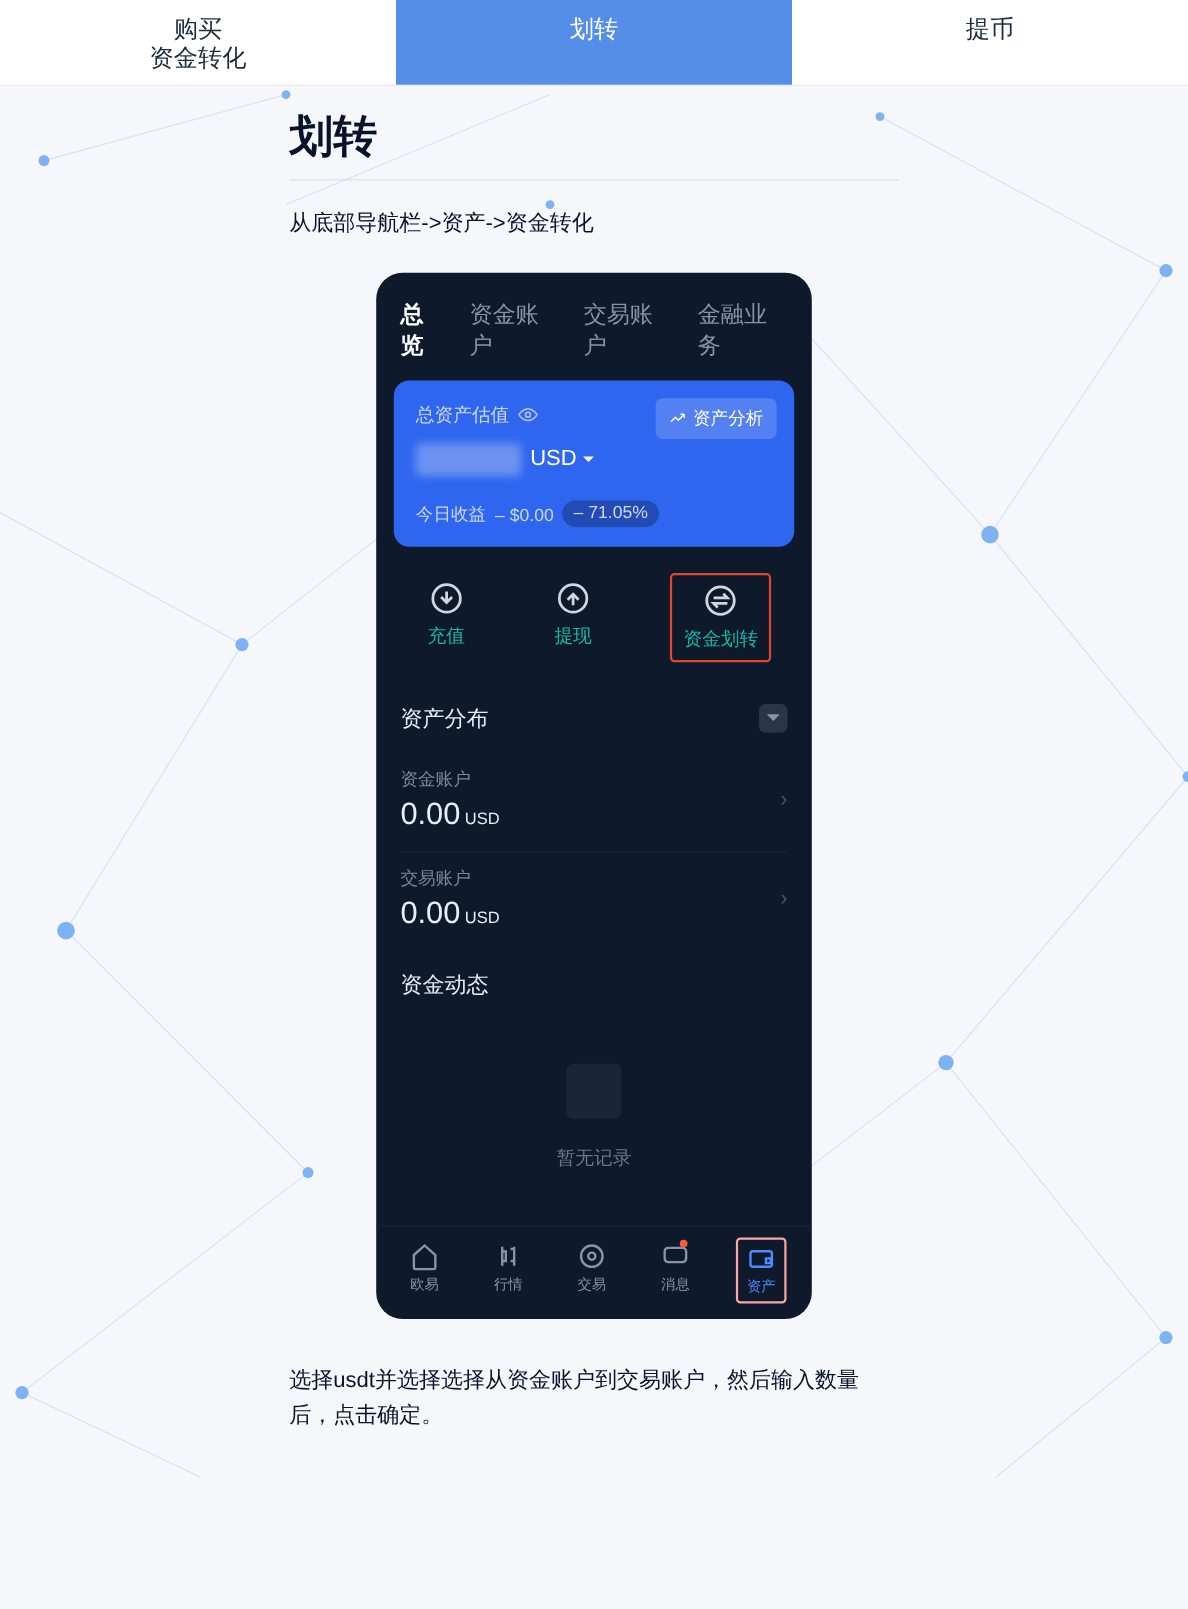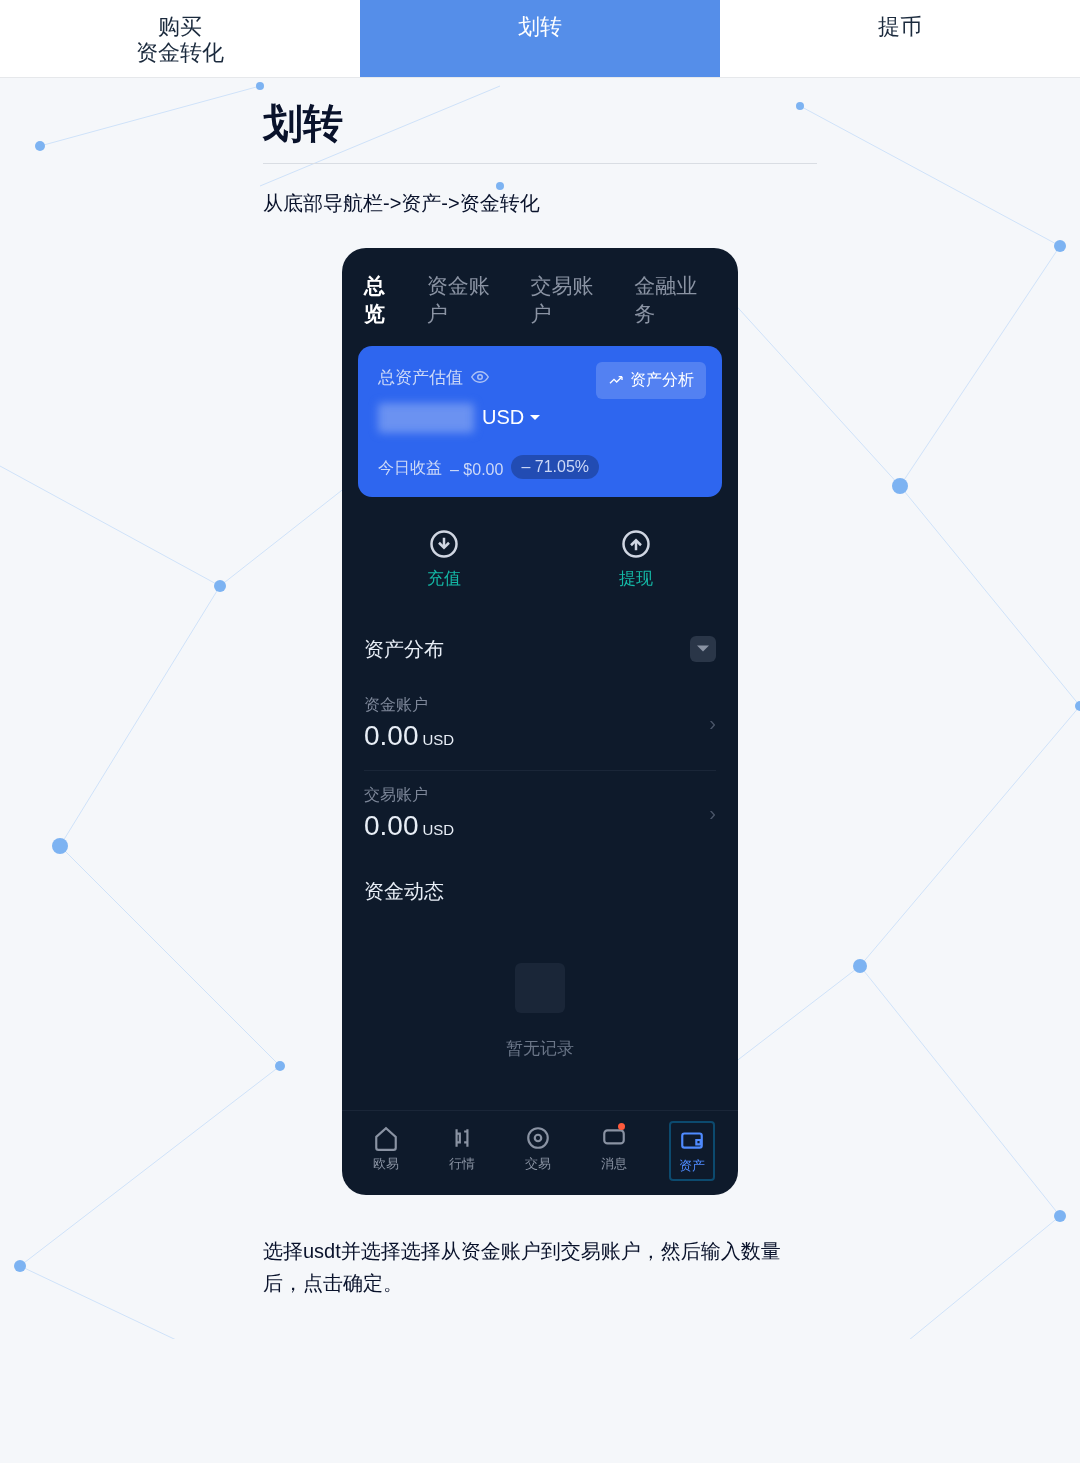--- a/index.html
+++ b/index.html
@@ -132,21 +132,21 @@
   .empty-icon { width:50px;height:50px;background:#1a2638;border-radius:6px;margin:0 auto 24px;}
   .empty-text { font-size:17px; }
 
   .bottom-nav {
     display:flex; justify-content: space-around;
     padding: 10px 6px 14px;
     border-top: 1px solid #1a2638;
     margin-top: 20px;
   }
   .nav-item { text-align:center; color:#8a93a3; font-size:13px; cursor:pointer; padding:4px 8px; border-radius:4px; position:relative;}
-  .nav-item.active { border:2px solid #0c4a6e; color:#4f8bff;}
+  .nav-item.active { border:2px solid #fca5a5; color:#4f8bff;}
   .nav-icon { width:26px;height:26px;margin:0 auto 4px;display:block;}
   .dot { position:absolute; top:2px; right:10px; width:7px;height:7px;background:#ff5a3c;border-radius:50%;}
 
   .footer-desc { font-size:20px; color:#09122b; line-height:1.6; width:554px; margin:0 auto; padding-bottom:40px;}
 </style>
 </head>
 <body>
 
 <svg class="bg-network" viewBox="0 0 1080 1400" preserveAspectRatio="xMidYMid slice">
   <g stroke="#cfe2f9" stroke-width="1" fill="none">
@@ -256,20 +256,28 @@
         <div>充值</div>
       </div>
       <div class="action-item">
         <svg class="action-icon" viewBox="0 0 24 24" fill="none" stroke="#d0d6e2" stroke-width="2">
             <circle cx="12" cy="12" r="10"></circle>
             <path d="M12 17v-7"></path>
             <path d="M8 13l4-4 4 4"></path>
           </svg>
         <div>提现</div>
       </div>
+      <div class="action-item highlight">
+        <svg class="action-icon" viewBox="0 0 24 24" fill="none" stroke="#d0d6e2" stroke-width="2">
+            <circle cx="12" cy="12" r="10"></circle>
+            <path d="M7 10h10l-3-3"></path>
+            <path d="M17 14H7l3 3"></path>
+          </svg>
+        <div>资金划转</div>
+      </div>
     </div>
 
     <div class="section-row">
       <span>资产分布</span>
       <div class="sq-toggle">
         <svg width="12" height="12" viewBox="0 0 10 10" fill="#8a93a3">
             <path d="M0 2l5 5 5-5z"></path>
           </svg>
       </div>
     </div>

